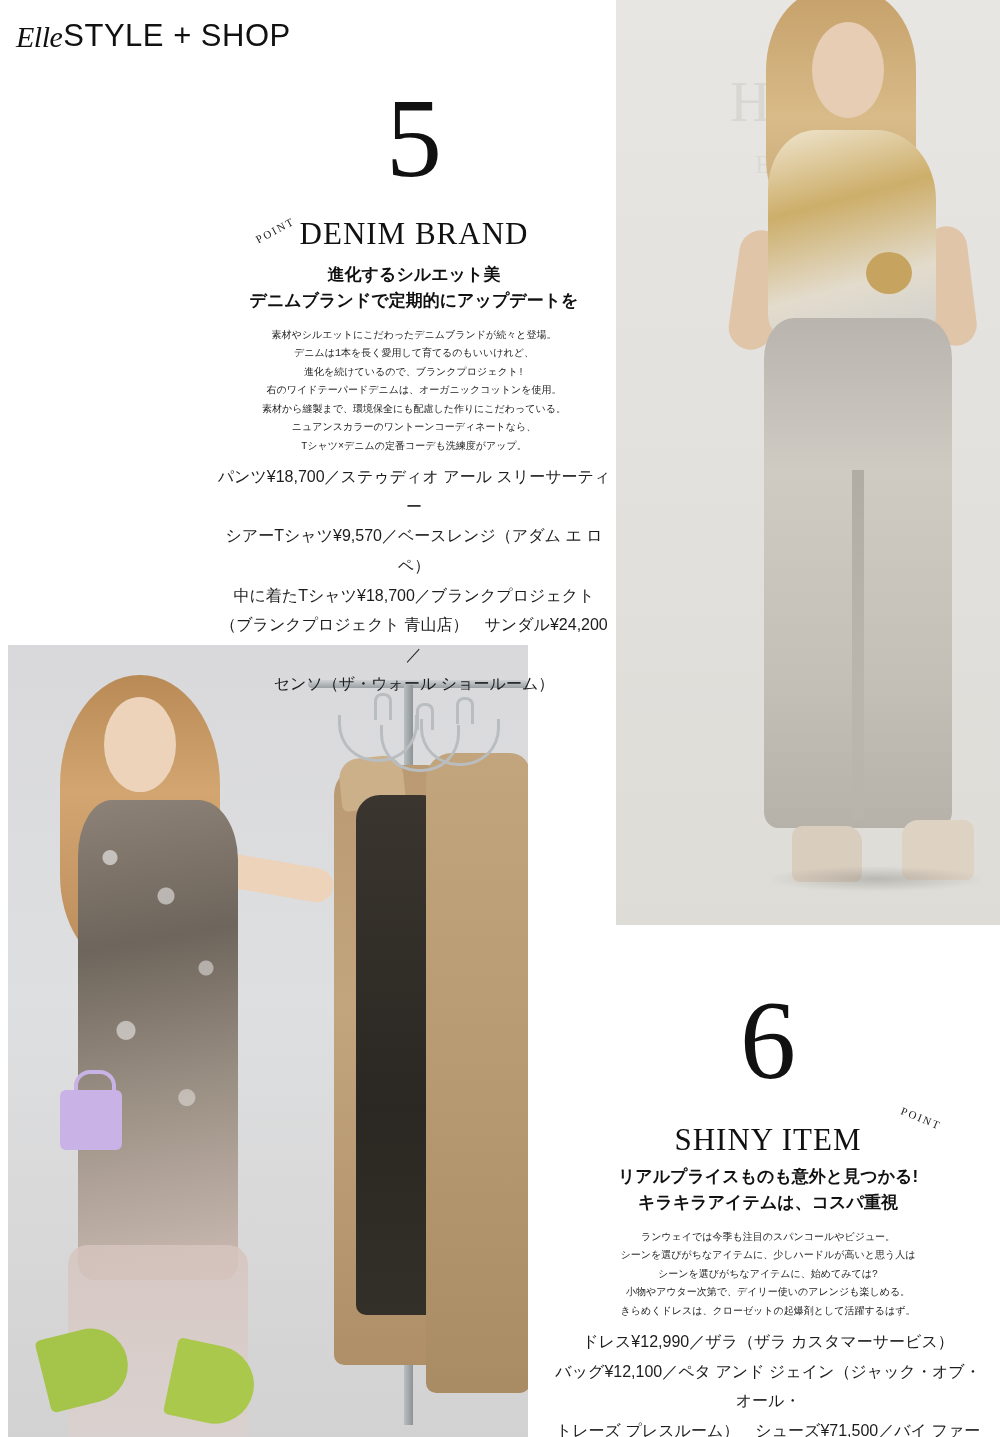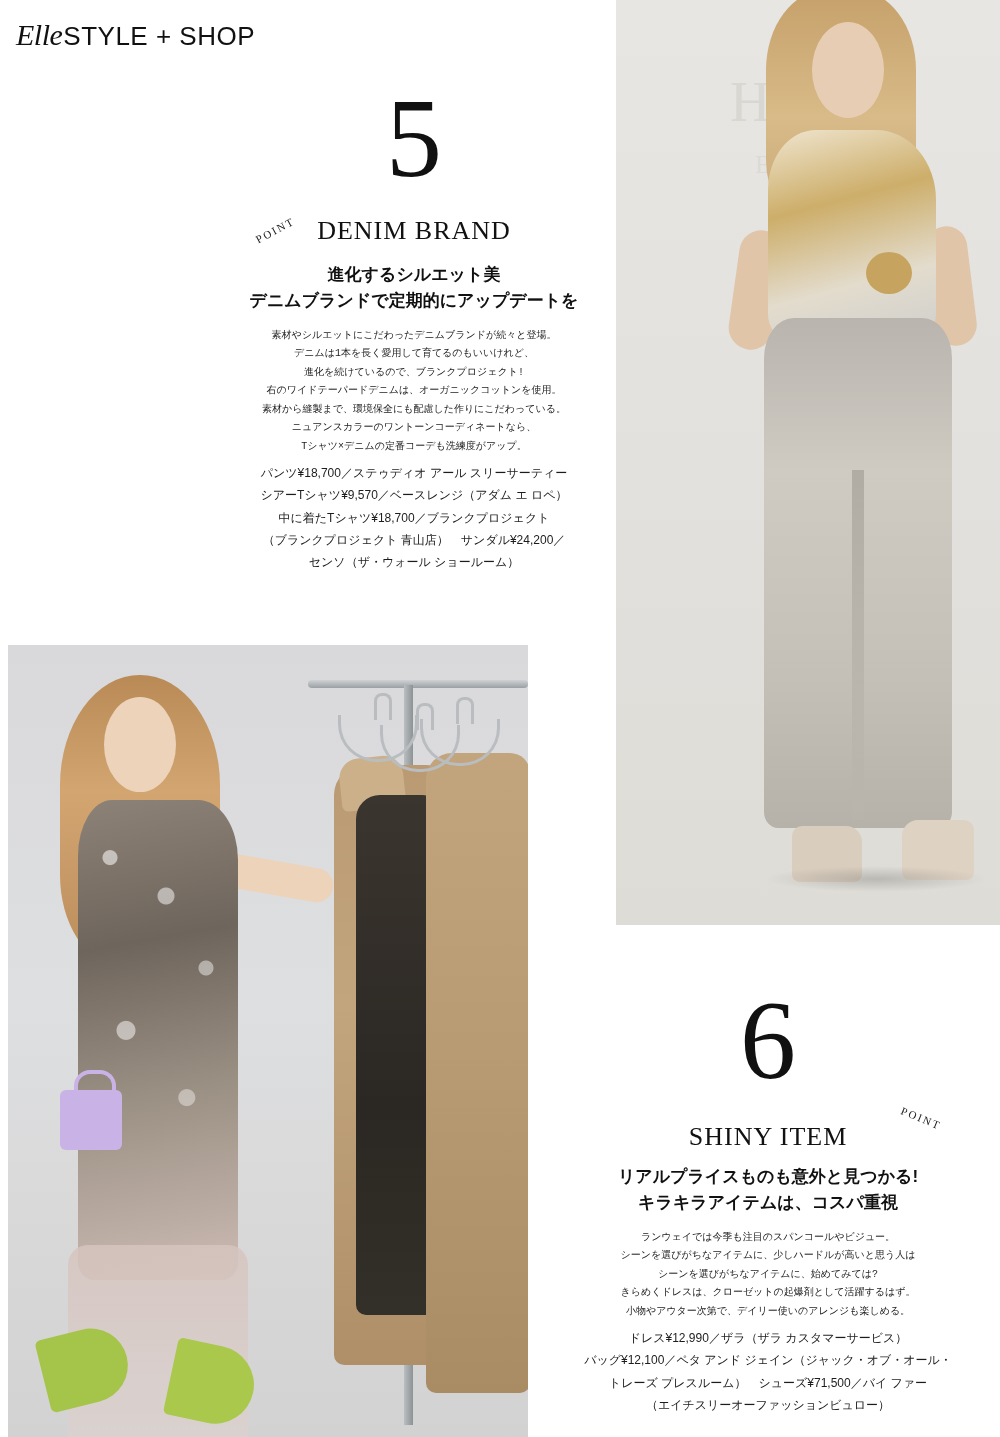--- a/index.html
+++ b/index.html
@@ -26,21 +26,21 @@
   }
   .masthead .elle {
     font-family: "Liberation Serif", serif;
     font-style: italic;
     font-size: 30px;
     letter-spacing: -0.5px;
     color: #111;
   }
   .masthead .rest {
     font-family: "Liberation Sans", sans-serif;
-    font-size: 26px;
+    font-size: 31px;
     letter-spacing: 0.5px;
     color: #111;
     margin-left: 1px;
   }
 
   
   .photo {
     position: absolute;
     overflow: hidden;
   }
@@ -315,21 +315,21 @@
   }
   .point-label {
     font-family: "Liberation Serif", serif;
     font-size: 11px;
     letter-spacing: 2px;
     color: #222;
     display: inline-block;
   }
   .headline {
     font-family: "Liberation Serif", serif;
-    font-size: 26px;
+    font-size: 31px;
     letter-spacing: 1px;
     color: #111;
     white-space: nowrap;
   }
   .subhead {
     font-family: "Liberation Sans", sans-serif;
     font-weight: bold;
     font-size: 17px;
     line-height: 1.55;
     color: #111;
@@ -337,21 +337,21 @@
   }
   .body-copy {
     font-family: Liberation Mono, monospace;
     font-size: 10px;
     line-height: 1.85;
     color: #1c1c1c;
     margin-top: 12px;
   }
   .credits {
     font-family: "Liberation Sans", sans-serif;
-    font-size: 12px;
+    font-size: 16px;
     line-height: 1.85;
     color: #1c1c1c;
     margin-top: 6px;
   }
 
   
   #block-denim { left: 214px; top: 88px; width: 400px; }
   #block-denim .num-row { position: relative; height: 120px; }
   #block-denim .big-number { position: absolute; left: 0; right: 0; top: 0; }
   #block-denim .point-wrap {
@@ -470,22 +470,22 @@
     <div class="headline">SHINY ITEM</div>
   </div>
   <div class="subhead">
     <div>リアルプライスものも意外と見つかる!</div>
     <div>キラキラアイテムは、コスパ重視</div>
   </div>
   <div class="body-copy">
     <div>ランウェイでは今季も注目のスパンコールやビジュー。</div>
     <div>シーンを選びがちなアイテムに、少しハードルが高いと思う人は</div>
     <div>シーンを選びがちなアイテムに、始めてみては?</div>
+    <div>小物やアウター次第で、デイリー使いのアレンジも楽しめる。</div>
     <div>きらめくドレスは、クローゼットの起爆剤として活躍するはず。</div>
-    <div>小物やアウター次第で、デイリー使いのアレンジも楽しめる。</div>
   </div>
   <div class="credits">
     <div>ドレス¥12,990／ザラ（ザラ カスタマーサービス）</div>
     <div>バッグ¥12,100／ペタ アンド ジェイン（ジャック・オブ・オール・</div>
     <div>トレーズ プレスルーム）　シューズ¥71,500／バイ ファー</div>
     <div>（エイチスリーオーファッションビュロー）</div>
   </div>
 </div>
 
 </body></html>

